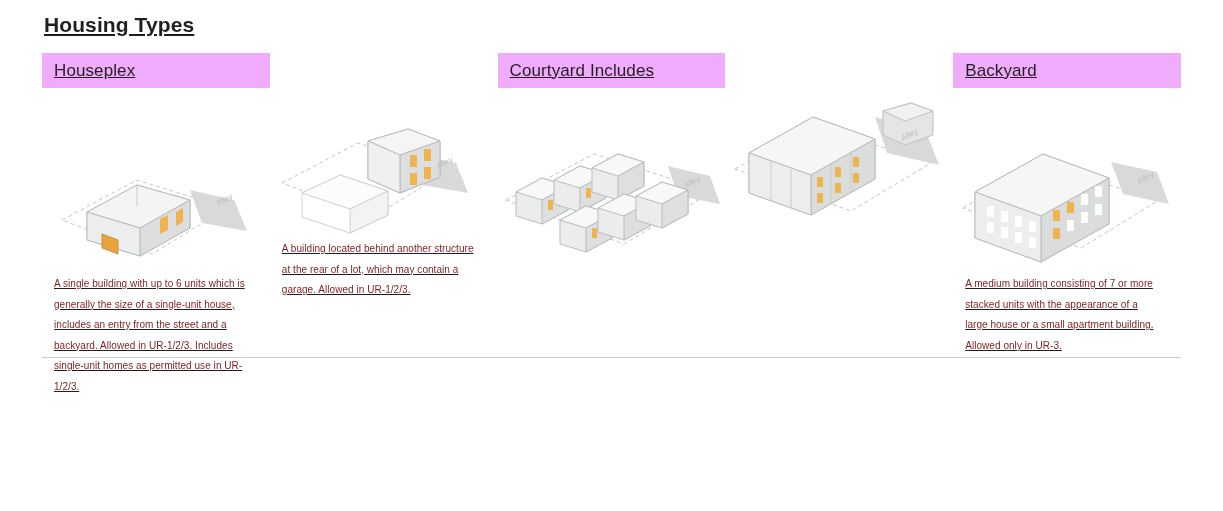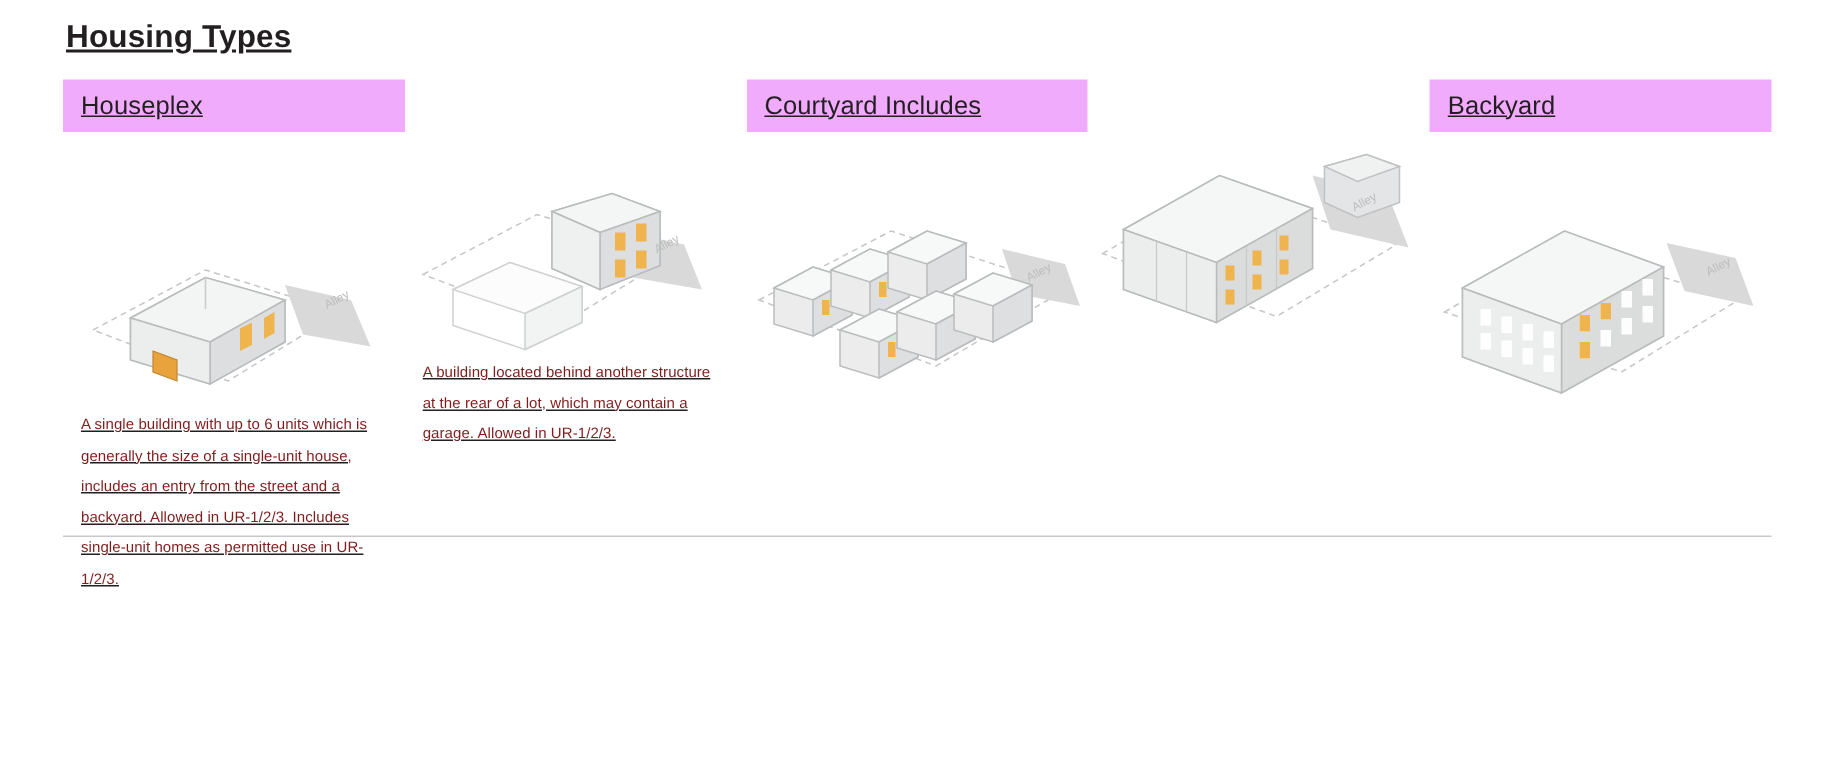--- a/index.html
+++ b/index.html
@@ -236,18 +236,19 @@
           </g>
           <g fill="#f0b44f">
             <rect x="100" y="122" width="7" height="11"></rect>
             <rect x="100" y="140" width="7" height="11"></rect>
             <rect x="114" y="114" width="7" height="11"></rect>
           </g>
           <text x="48" y="210" fill="#9a9a9a" font-size="9" font-family="Liberation Sans, sans-serif" transform="rotate(-28 58 210)">Street</text>
           <text x="186" y="96" fill="#bdbdbd" font-size="8" font-family="Liberation Sans, sans-serif" transform="rotate(-28 186 96)">Alley</text>
         </svg>
       </div>
+      <div class="desc">A medium building consisting of 7 or more stacked units with the appearance of a large house or a small apartment building. Allowed only in UR-3.</div>
     </div>
 
   </div>
 
   <div class="bottom-rule"></div>
 </div>
 
 </body></html>

